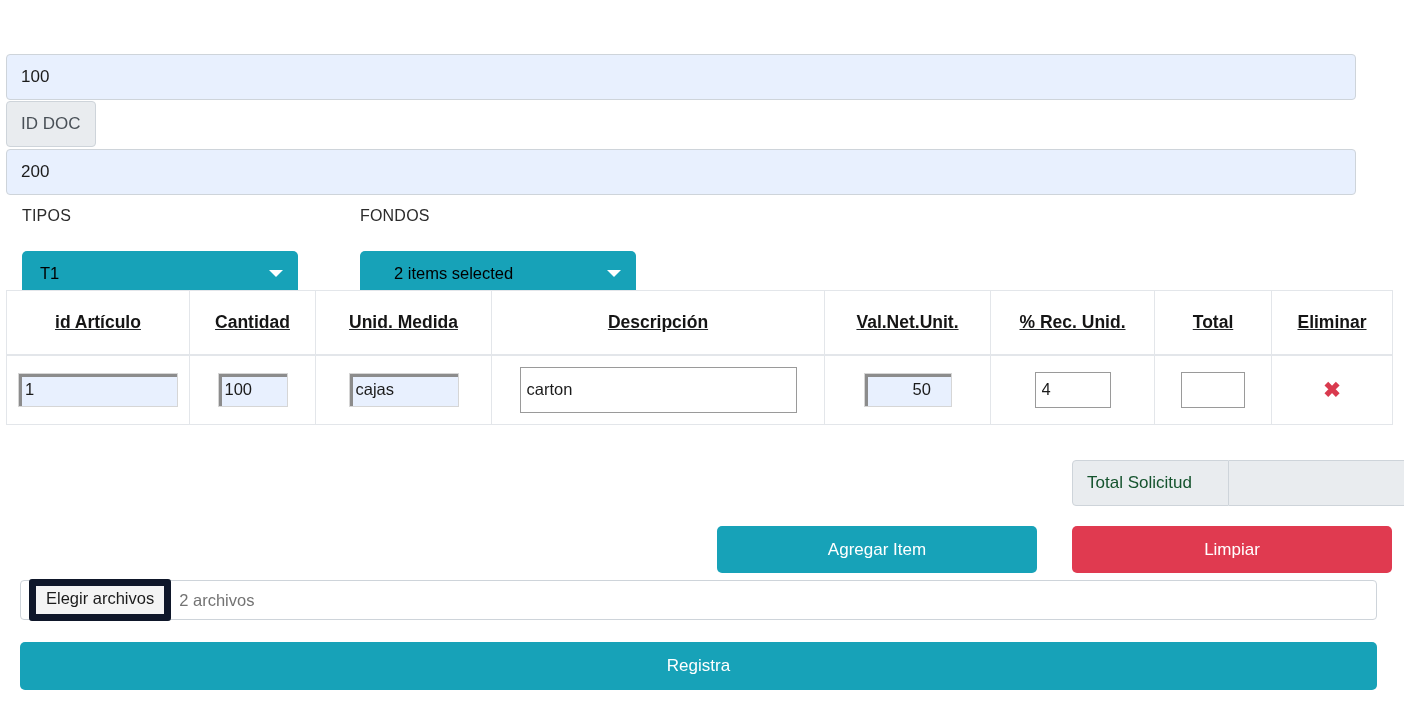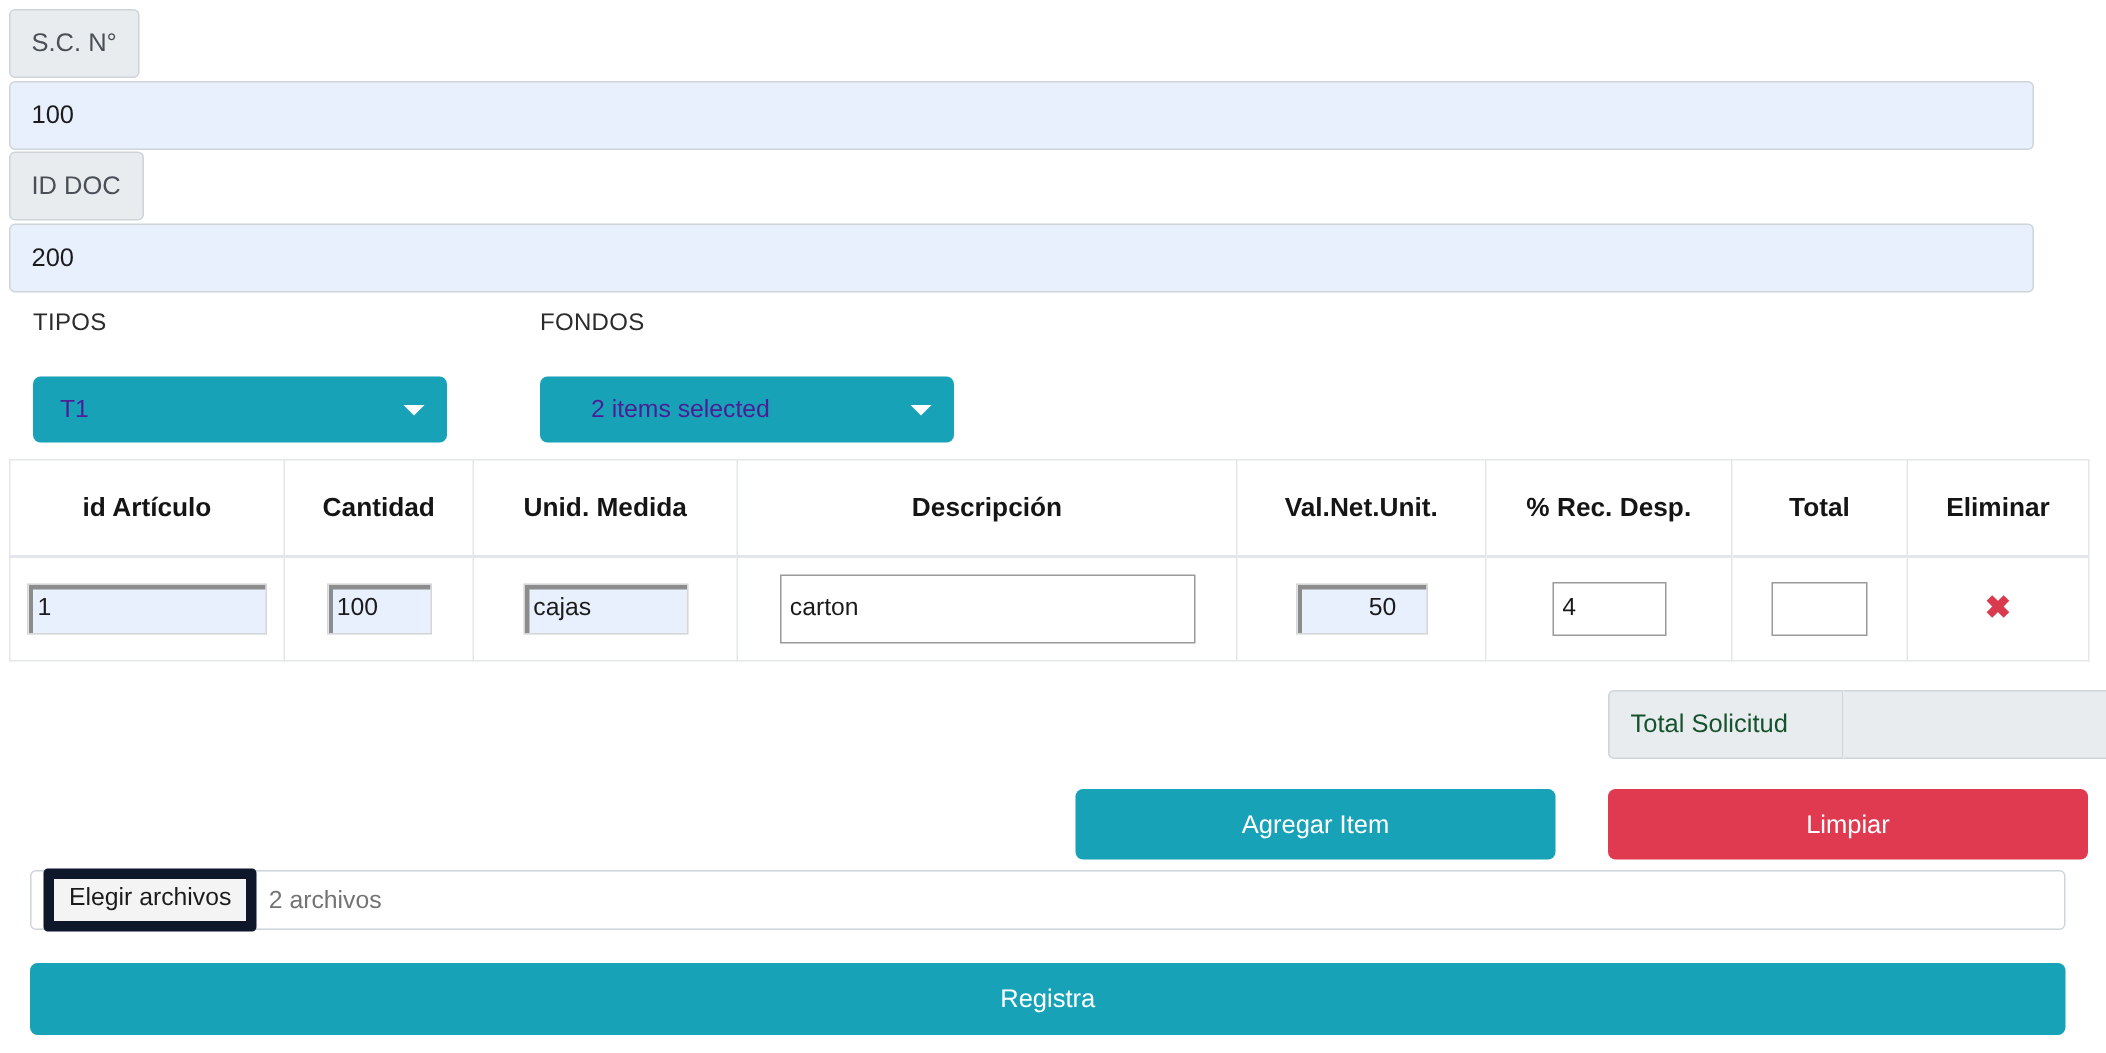--- a/index.html
+++ b/index.html
@@ -46,21 +46,21 @@
     position: absolute;
     font-size: 16px;
     color: #2b2b2b;
     letter-spacing: .2px;
   }
   .teal-select {
     position: absolute;
     background: #17a2b8;
     border: none;
     border-radius: 5px;
-    color: #4c1d95;
+    color: #000000;
     font-size: 16.5px;
     height: 44px;
     padding: 0 34px 0 18px;
     text-align: left;
     display: flex;
     align-items: center;
     cursor: pointer;
     font-family: "Liberation Sans", sans-serif;
   }
   .teal-select .caret {
@@ -69,24 +69,25 @@
     margin-top: -3px;
     width: 0; height: 0;
     border-left: 7px solid transparent;
     border-right: 7px solid transparent;
     border-top: 7px solid #ffffff;
   }
 
   
   .tbl {
     position: absolute;
-    left: 6px; top: 306px;
+    left: 6px; top: 290px;
     width: 1386px;
     border-collapse: collapse;
     table-layout: fixed;
+    text-decoration: underline;
   }
   .tbl th {
     border: 1px solid #e3e6ea;
     border-top: 1px solid #e3e6ea;
     border-bottom: 2px solid #e3e6ea;
     height: 64px;
     font-size: 17.5px;
     font-weight: bold;
     color: #151515;
     text-align: center;
@@ -200,21 +201,20 @@
     font-size: 16.5px;
     color: #737373;
     margin-left: 8px;
   }
 </style>
 </head>
 <body>
 
 <div class="page">
 
-  <div class="ig-label" style="left:6px; top:6px;">S.C. N°</div>
   <input class="ig-input" style="left: 6px; top: 54px; width: 1350px; border-radius: 4px; border-left: 1px solid rgb(206, 212, 218);" value="100">
 
   <div class="ig-label" style="left:6px; top:101px;">ID DOC</div>
   <input class="ig-input" style="left: 6px; top: 149px; width: 1350px; border-radius: 4px; border-left: 1px solid rgb(206, 212, 218);" value="200">
 
   <div class="field-label" style="left:22px; top:207px;">TIPOS</div>
   <div class="teal-select" style="left:22px; top:251px; width:276px;">
     <span>T1</span>
     <span class="caret"></span>
   </div>
@@ -236,21 +236,21 @@
       <col style="width:117px">
       <col style="width:121px">
     </colgroup>
     <thead>
       <tr>
         <th>id Artículo</th>
         <th>Cantidad</th>
         <th>Unid. Medida</th>
         <th>Descripción</th>
         <th>Val.Net.Unit.</th>
-        <th>% Rec. Desp.</th>
+        <th>% Rec. Unid.</th>
         <th>Total</th>
         <th>Eliminar</th>
       </tr>
     </thead>
     <tbody>
       <tr>
         <td>
           <input class="cell-input autofill" style="width: 160px;" value="1">
         </td>
         <td>

